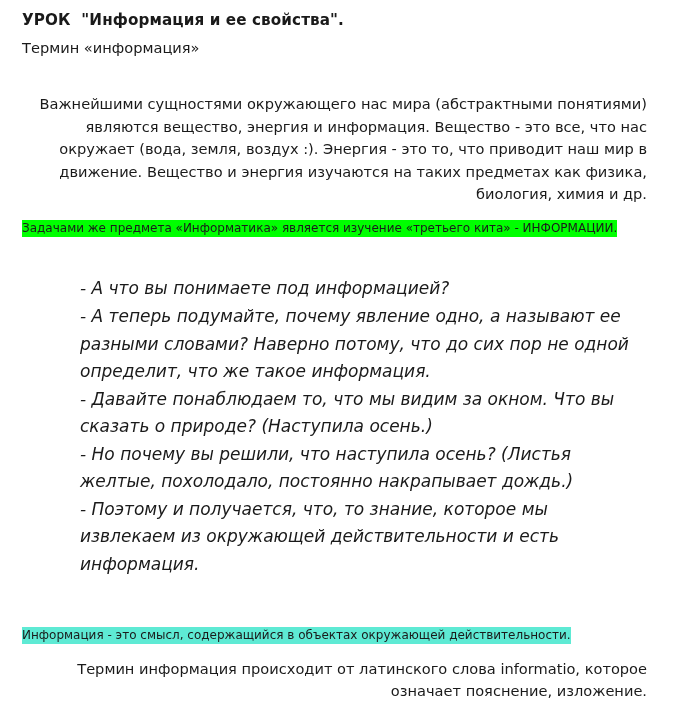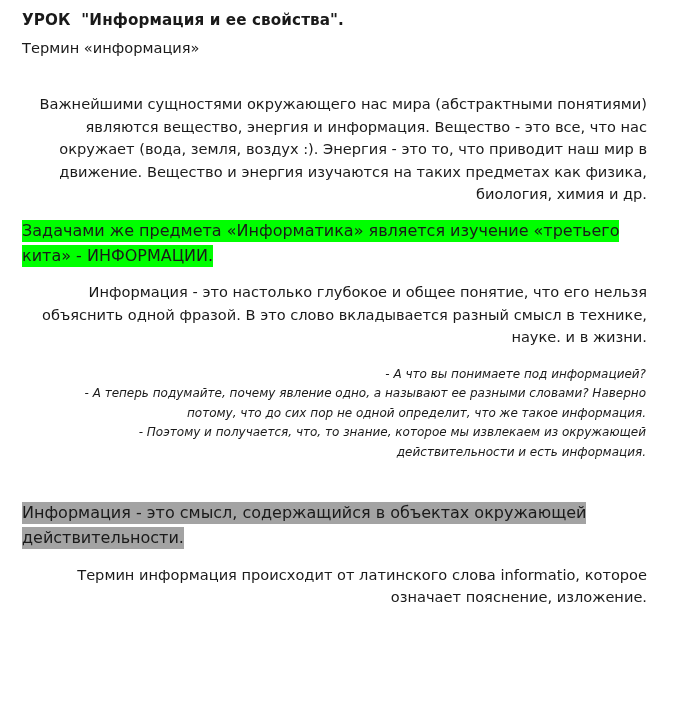--- a/index.html
+++ b/index.html
@@ -48,47 +48,46 @@
   .para {
     font-size: 14.6px;
     line-height: 1.545;
     margin: 0;
     max-width: 625px;
     text-align: right;
   }
 
   .hl-block {
     margin: 0;
-    font-size: 16px;
+    font-size: 12px;
     line-height: 1.545;
     max-width: 627px;
   }
   .hl-block .hl-text {
     background: #00ff00;
     box-decoration-break: clone;
     -webkit-box-decoration-break: clone;
     padding: 1px 0 2px 0;
   }
 
   .hl-gray .hl-text {
-    background: #a3a3a3;
+    background: #5eead4;
     box-decoration-break: clone;
     -webkit-box-decoration-break: clone;
     padding: 1px 0 2px 0;
     margin-top: 19px;
   }
 
   .dialogue {
-    margin: 3px;
+    margin: 12px;
     padding: 0 0 0 46px;
     font-style: italic;
-    font-size: 12px;
+    font-size: 17px;
     line-height: 1.62;
     max-width: 612px;
-    text-align: right;
   }
   .dialogue .line {
     margin: 0;
     font-style: italic;
   }
 </style>
 </head>
 <body>
 
 <div class="page">
@@ -100,27 +99,28 @@
   <div class="spacer-lg"></div>
 
   <p class="para">Важнейшими сущностями окружающего нас мира (абстрактными понятиями) являются вещество, энергия и информация. Вещество - это все, что нас окружает (вода, земля, воздух :). Энергия - это то, что приводит наш мир в движение. Вещество и энергия изучаются на таких предметах как физика, биология, химия и др.</p>
 
   <div class="spacer-sm"></div>
 
   <p class="hl-block"><span class="hl-text">Задачами же предмета «Информатика» является изучение «третьего кита» - ИНФОРМАЦИИ.</span></p>
 
   <div class="spacer-sm"></div>
 
-  <p class="para">Информация - это настолько глубокое и общее понятие, что его нельзя объяснить одной фразой. В это слово вкладывается разный смысл в технике, науке. и  в  жизни.</p>
 
   <div class="spacer-sm"></div>
 
   <div class="dialogue">
     <p class="line">- А что вы понимаете под информацией?</p>
     <p class="line">-  А теперь подумайте, почему явление одно, а называют ее разными словами? Наверно потому, что до сих пор не одной определит, что же такое информация.</p>
+    <p class="line">-   Давайте понаблюдаем то, что мы видим за окном.  Что вы сказать о природе? (Наступила осень.)</p>
+    <p class="line">- Но почему вы решили, что наступила осень? (Листья желтые, похолодало, постоянно накрапывает дождь.)</p>
     <p class="line">- Поэтому и получается, что, то знание, которое мы извлекаем из окружающей действительности и есть информация.</p>
   </div>
 
   <div class="spacer-lg"></div>
 
   <p class="hl-block hl-gray"><span class="hl-text">Информация - это смысл, содержащийся в объектах окружающей действительности.</span></p>
 
   <div class="spacer-sm"></div>
 
   <p class="para">Термин информация происходит от латинского слова informatio, которое означает пояснение, изложение.</p>

